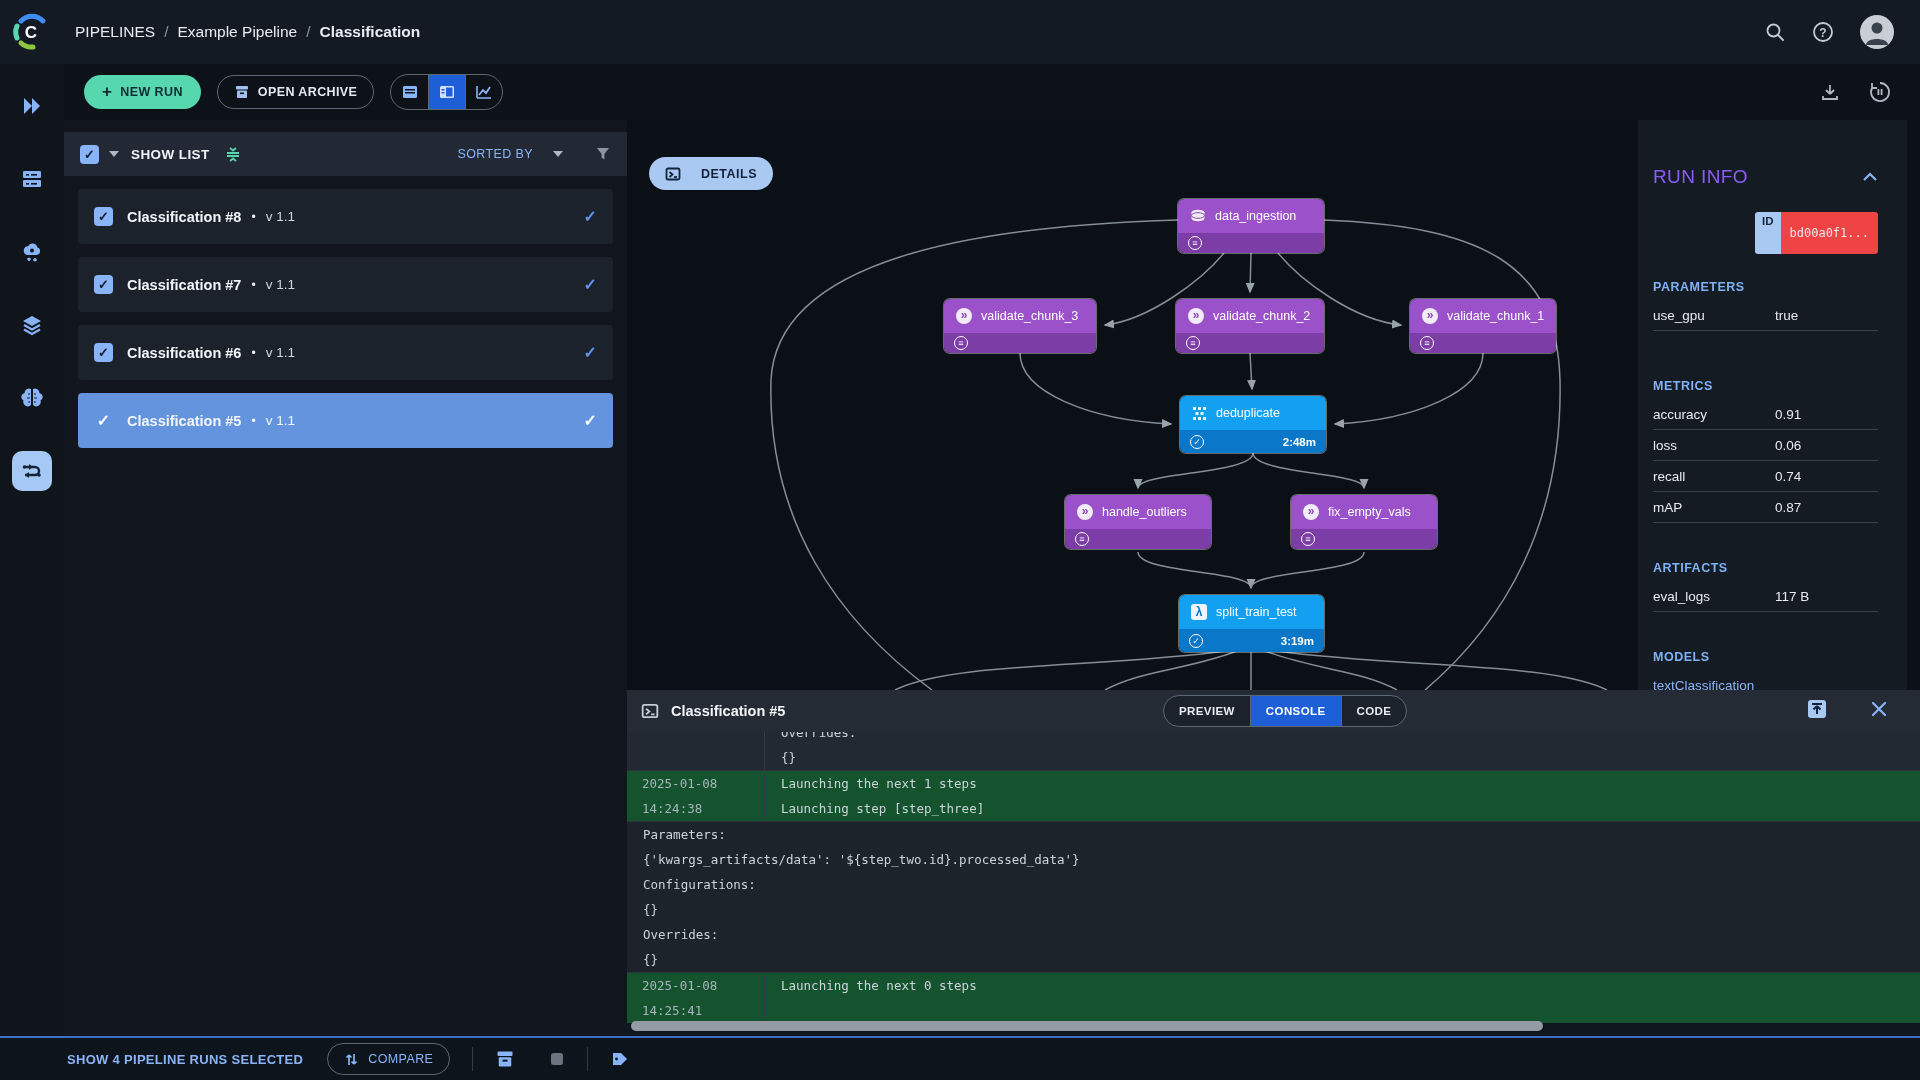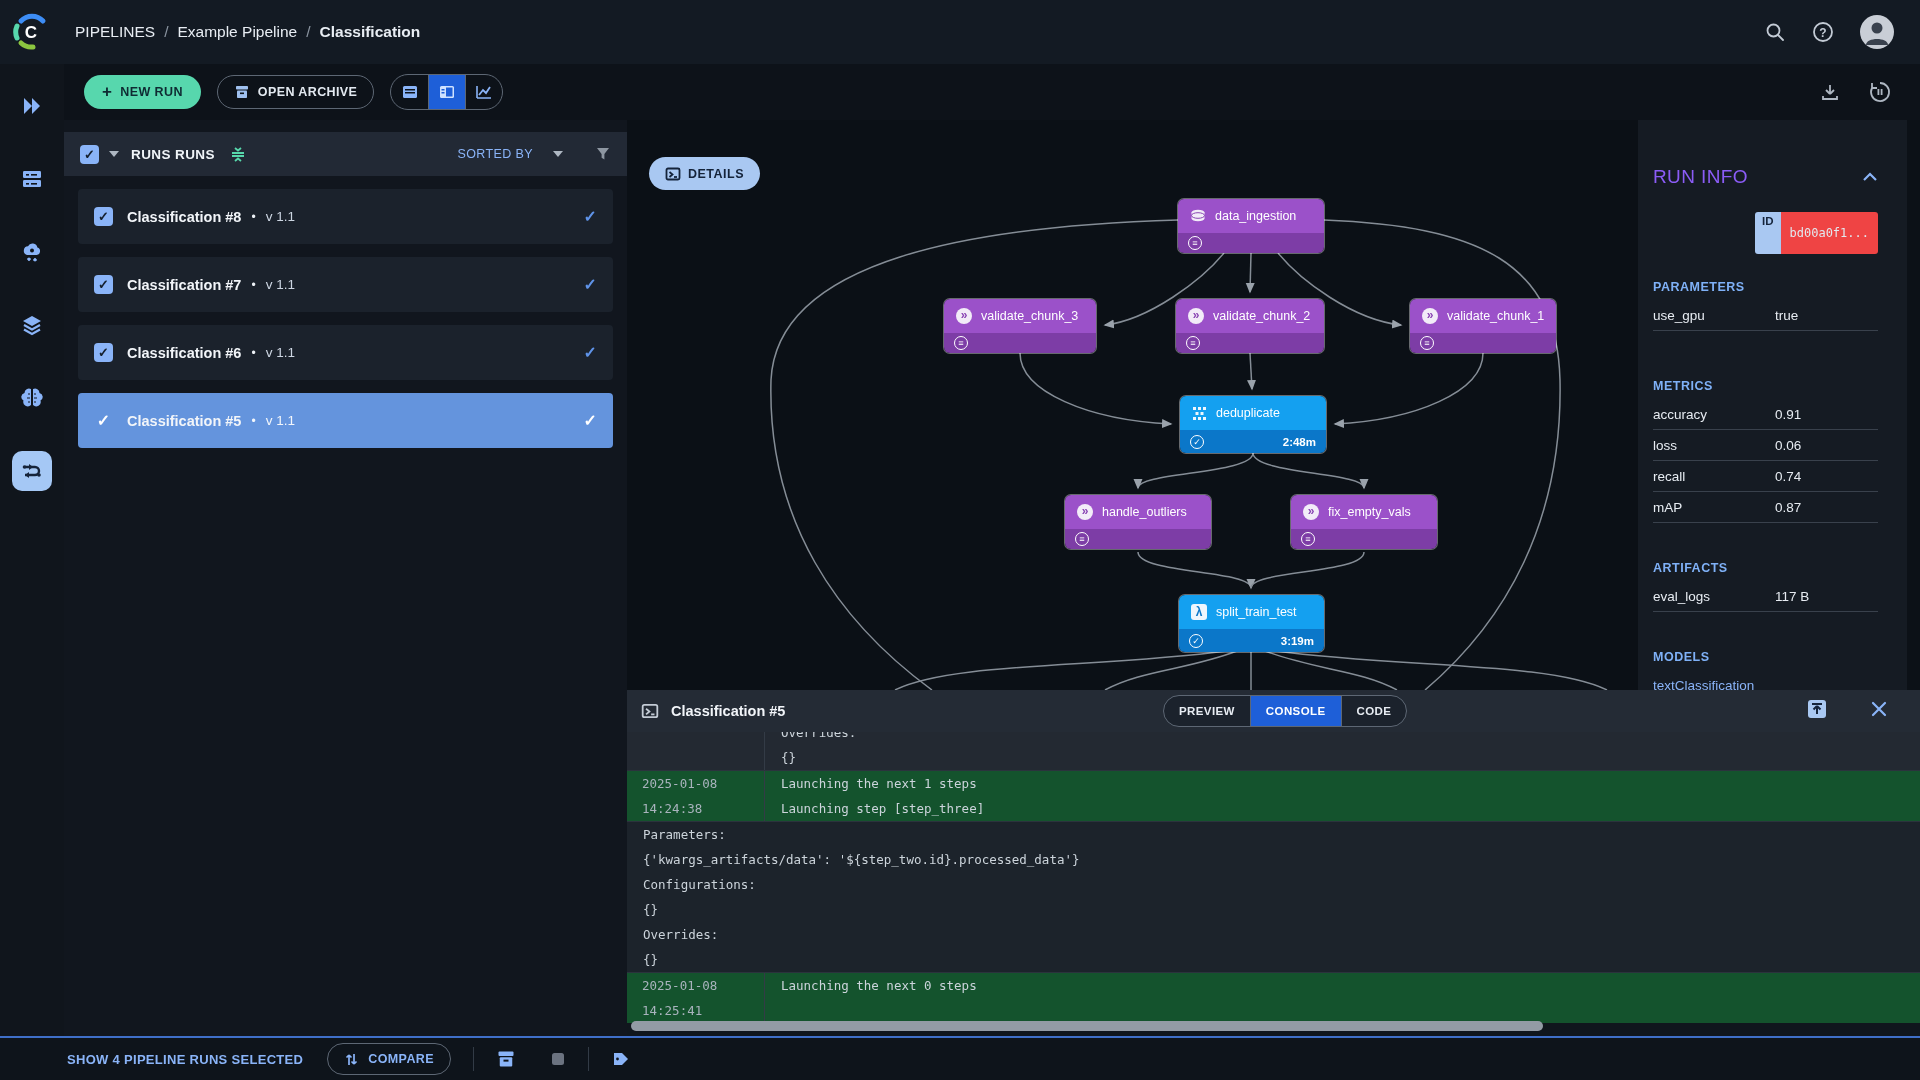--- a/index.html
+++ b/index.html
@@ -43,21 +43,21 @@
   .run-name{font-weight:bold;font-size:14.5px;color:#f2f5f9;margin-left:14px}
   .run-dot{color:#eef2f7;font-size:12px;margin-left:10px}
   .run-ver{color:#cdd6e2;font-size:13.5px;margin-left:10px}
   .run-row.selected .run-ver,.run-row.selected .run-dot{color:#f2f6fb}
   .row-check{margin-left:auto;color:#5f93e8;font-size:16px;font-weight:bold}
   .run-row.selected .row-check{color:#fff}
   .check-plain{color:#fff;font-size:16px;font-weight:bold;width:19px;text-align:center;flex:none}
 
   
   .dag-area{position:absolute;left:627px;top:120px;width:1011px;height:570px;background:#0b1016;overflow:hidden}
-  .btn-details{position:absolute;left:22px;top:37px;height:33px;padding:0 16px;border-radius:17px;background:#a9c8f2;border:none;color:#14233a;font-weight:bold;font-size:12.5px;letter-spacing:.5px;display:flex;align-items:center;gap:7px;cursor:pointer;z-index:4}
+  .btn-details{position:absolute;left:22px;top:37px;height:33px;padding:0 16px;border-radius:17px;background:#a9c8f2;border:none;color:#14233a;font-weight:bold;font-size:12.5px;letter-spacing:.5px;display:flex;align-items:center;gap:20px;cursor:pointer;z-index:4}
   .edges{position:absolute;left:0;top:0;z-index:1}
   .dag-node{position:absolute;border-radius:6px;overflow:hidden;z-index:2;cursor:pointer;box-shadow:0 0 0 1px rgba(255,255,255,.38)}
   .node-title{height:34px;display:flex;align-items:center;gap:9px;padding:0 12px;font-size:12.5px;color:#fff}
   .node-status{display:flex;align-items:center;padding:0 10px;color:#fff;font-size:11.5px}
   .purple .node-title{background:#9b51c9}
   .purple .node-status{background:#7d3da6;height:20px}
   .blue .node-title{background:#14a0f0}
   .blue .node-status{background:#0b77c9;height:23px}
   .nicon-circ{width:16px;height:16px;border-radius:50%;background:#f2ecf8;color:#8a46b4;font-weight:bold;font-size:12px;line-height:15px;text-align:center;flex:none}
   .nicon-sq{width:16px;height:16px;border-radius:3px;background:#eef6fd;color:#0b77c9;font-weight:bold;font-size:12px;line-height:16px;text-align:center;flex:none}
@@ -91,21 +91,21 @@
   .log-group:first-child{border-top:none;margin-top:-12px}
   .lg-a{background:#232932}.lg-b{background:#14532d}.lg-c{background:#1c232b}
   .log-ts{width:138px;flex:none;padding:0 0 0 15px;color:#a9b3bd;font-family:"DejaVu Sans Mono",monospace;font-size:12.5px;line-height:25px;border-right:1px solid #333b46}
   .log-lines{padding-left:16px;font-family:"DejaVu Sans Mono",monospace;font-size:12.5px;color:#ccd4db}
   .log-line{line-height:25px;white-space:pre}
   .hscroll{position:absolute;left:4px;bottom:5px;width:912px;height:10px;border-radius:5px;background:#939ba5;cursor:grab}
 
   
   .bottombar{position:absolute;left:0;top:1036px;width:1920px;height:44px;background:#0e141b;border-top:2px solid #3f6fc8;display:flex;align-items:center;z-index:40}
   .bb-text{margin-left:67px;color:#8ab4f8;font-weight:bold;font-size:13px;letter-spacing:.3px}
-  .btn-compare{margin-left:24px;height:32px;padding:0 16px;border-radius:16px;border:1px solid #5d6774;background:transparent;color:#8ab4f8;font-weight:bold;font-size:12.5px;letter-spacing:.4px;display:flex;align-items:center;gap:9px;cursor:pointer}
+  .btn-compare{margin-left:24px;height:32px;padding:0 16px;border-radius:16px;border:1px solid #5d6774;background:transparent;color:#8ab4f8;font-weight:normal;font-size:12.5px;letter-spacing:.4px;display:flex;align-items:center;gap:9px;cursor:pointer}
   .bb-div{width:1px;height:24px;background:#323b46;margin:0 22px}
   .bb-icon{color:#8ab4f8;cursor:pointer;display:flex}
   svg{display:block}
 </style>
 </head>
 <body>
 
 <div class="app">
 
   <div class="topbar">
@@ -250,21 +250,21 @@
             <rect x="12.7" y="9" width="1.8" height="6" fill="currentColor"></rect>
           </svg>
       </span>
     </div>
   </div>
 
   <div class="runs-panel">
     <div class="runs-header">
       <span class="checkbox">✓</span>
       <span class="caret-down"></span>
-      <span class="runs-title">RUNS RUNS</span>
+      <span class="runs-title">SHOW LIST</span>
       <span style="margin-left:14px">
         <svg width="18" height="18" viewBox="0 0 18 18">
             <path d="M6 3 l3 2.5 l3 -2.5" fill="none" stroke="#57d7ab" stroke-width="1.8"></path>
             <path d="M3 8 h12 M3 11 h12" stroke="#57d7ab" stroke-width="1.8"></path>
             <path d="M6 16 l3 -2.5 l3 2.5" fill="none" stroke="#57d7ab" stroke-width="1.8"></path>
           </svg>
       </span>
       <div class="sorted-by">
         <span>SORTED BY</span>
         <span class="caret-down"></span>

